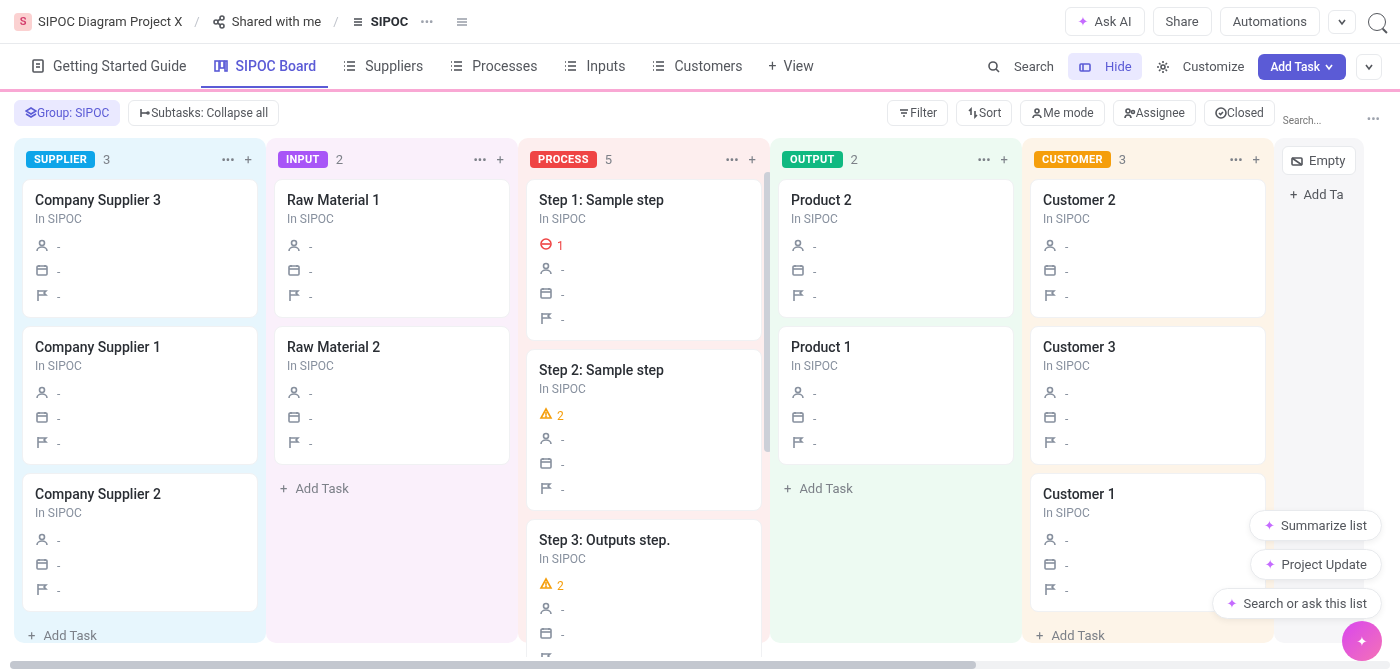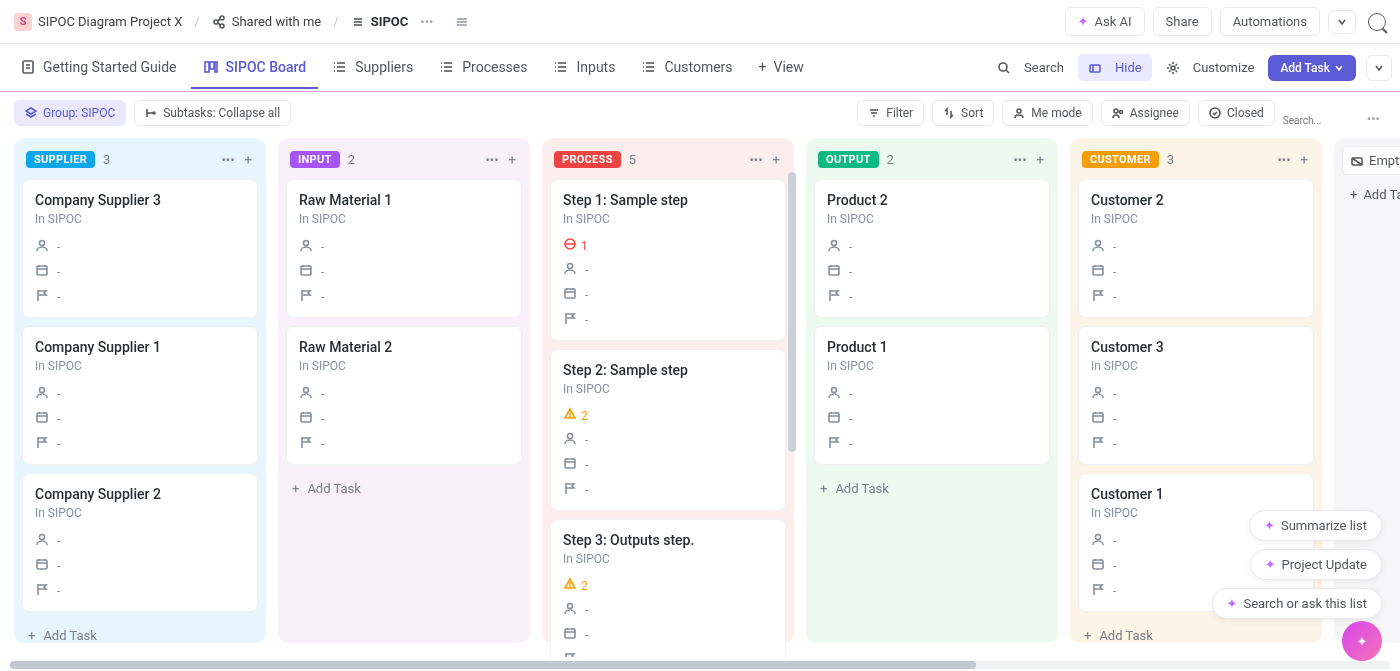--- a/index.html
+++ b/index.html
@@ -9,35 +9,35 @@
 .crumb-icon{width:18px;height:18px;border-radius:4px;background:#fbd1d1;color:#d33a6b;font-weight:600;font-size:11px;display:flex;align-items:center;justify-content:center}
 .crumb-sep{color:#c0c4cc;margin:0 6px}
 .crumb-link{color:#404040;cursor:pointer}
 .crumb-bold{font-weight:700;color:#2a2e34}
 .dots{color:#9ea3ad;cursor:pointer;padding:0 6px}
 .spacer{flex:1}
 .top-btn{display:flex;align-items:center;gap:6px;padding:6px 12px;border:1px solid #e8eaed;border-radius:6px;cursor:pointer;color:#54575d;font-size:13px;margin-left:8px;background:#fff}
 .ai-icon{color:#c56bff}
 .search-circ{width:18px;height:18px;border:1.5px solid #54575d;border-radius:50%;position:relative;margin-left:12px;cursor:pointer}
 .search-circ:after{content:"";position:absolute;width:6px;height:1.5px;background:#54575d;bottom:-2px;right:-3px;transform:rotate(45deg)}
-.viewbar{display:flex;align-items:center;padding:0 8px;border-bottom:1px solid #f9a8d4;height:48px;gap:2px}
+.viewbar{display:flex;align-items:center;padding:0 18px;border-bottom:3px solid #f9a8d4;height:48px;gap:2px}
 .view-tab{display:flex;align-items:center;gap:7px;padding:12px 12px;color:#54575d;cursor:pointer;font-size:14px;border-bottom:2px solid transparent}
 .view-tab.active{color:#5b5bd6;border-bottom-color:#5b5bd6;font-weight:500}
 .view-tab svg{width:16px;height:16px}
 .vb-right{margin-left:auto;display:flex;align-items:center;gap:4px}
 .vb-btn{display:flex;align-items:center;gap:13px;padding:6px 10px;cursor:pointer;color:#54575d;border-radius:5px}
 .vb-btn.active{background:#eae9ff;color:#5b5bd6}
 .add-task-btn{background:#5b5bd6;color:#fff;padding:6px 12px;border-radius:6px;font-size:12px;font-weight:500;cursor:pointer;display:flex;align-items:center;gap:4px}
 .caret-btn{width:26px;height:26px;border:1px solid #e8eaed;border-radius:6px;display:flex;align-items:center;justify-content:center;cursor:pointer;margin-left:6px;color:#54575d}
 .filterbar{display:flex;align-items:center;padding:8px 14px;gap:8px}
-.pill{display:flex;align-items:center;gap:6px;padding:5px 10px;border:1px solid #e8eaed;border-radius:6px;cursor:pointer;color:#54575d;font-size:12px;background:#fff}
+.pill{display:flex;align-items:center;gap:0;padding:5px 10px;border:1px solid #e8eaed;border-radius:6px;cursor:pointer;color:#54575d;font-size:12px;background:#fff}
 .pill.purple{background:#eae9ff;color:#5b5bd6;border-color:#eae9ff}
 .fb-right{margin-left:auto;display:flex;align-items:flex-end;gap:8px}
 .search-input{border:none;outline:none;color:#9ea3ad;font-size:10px;width:70px}
-.board{display:flex;gap:12px;padding:4px 14px 14px;overflow-x:auto;height:calc(100vh - 148px)}
+.board{display:flex;padding:4px 14px 14px;overflow-x:auto;height:calc(100vh - 148px)}
 .col{width:252px;flex-shrink:0;border-radius:10px;padding:8px;position:relative}
 .col-supplier{background:#e7f6fd}
 .col-input{background:#faf0fb}
 .col-process{background:#fdeeee}
 .col-output{background:#edfaf2}
 .col-customer{background:#fdf4e8}
 .col-empty{background:#f6f6f8;width:90px}
 .col-head{display:flex;align-items:center;gap:8px;padding:4px 4px 10px}
 .col-tag{padding:2px 8px;border-radius:4px;font-size:11px;font-weight:700;color:#fff;letter-spacing:.3px}
 .tag-supplier{background:#0ea5e9}

